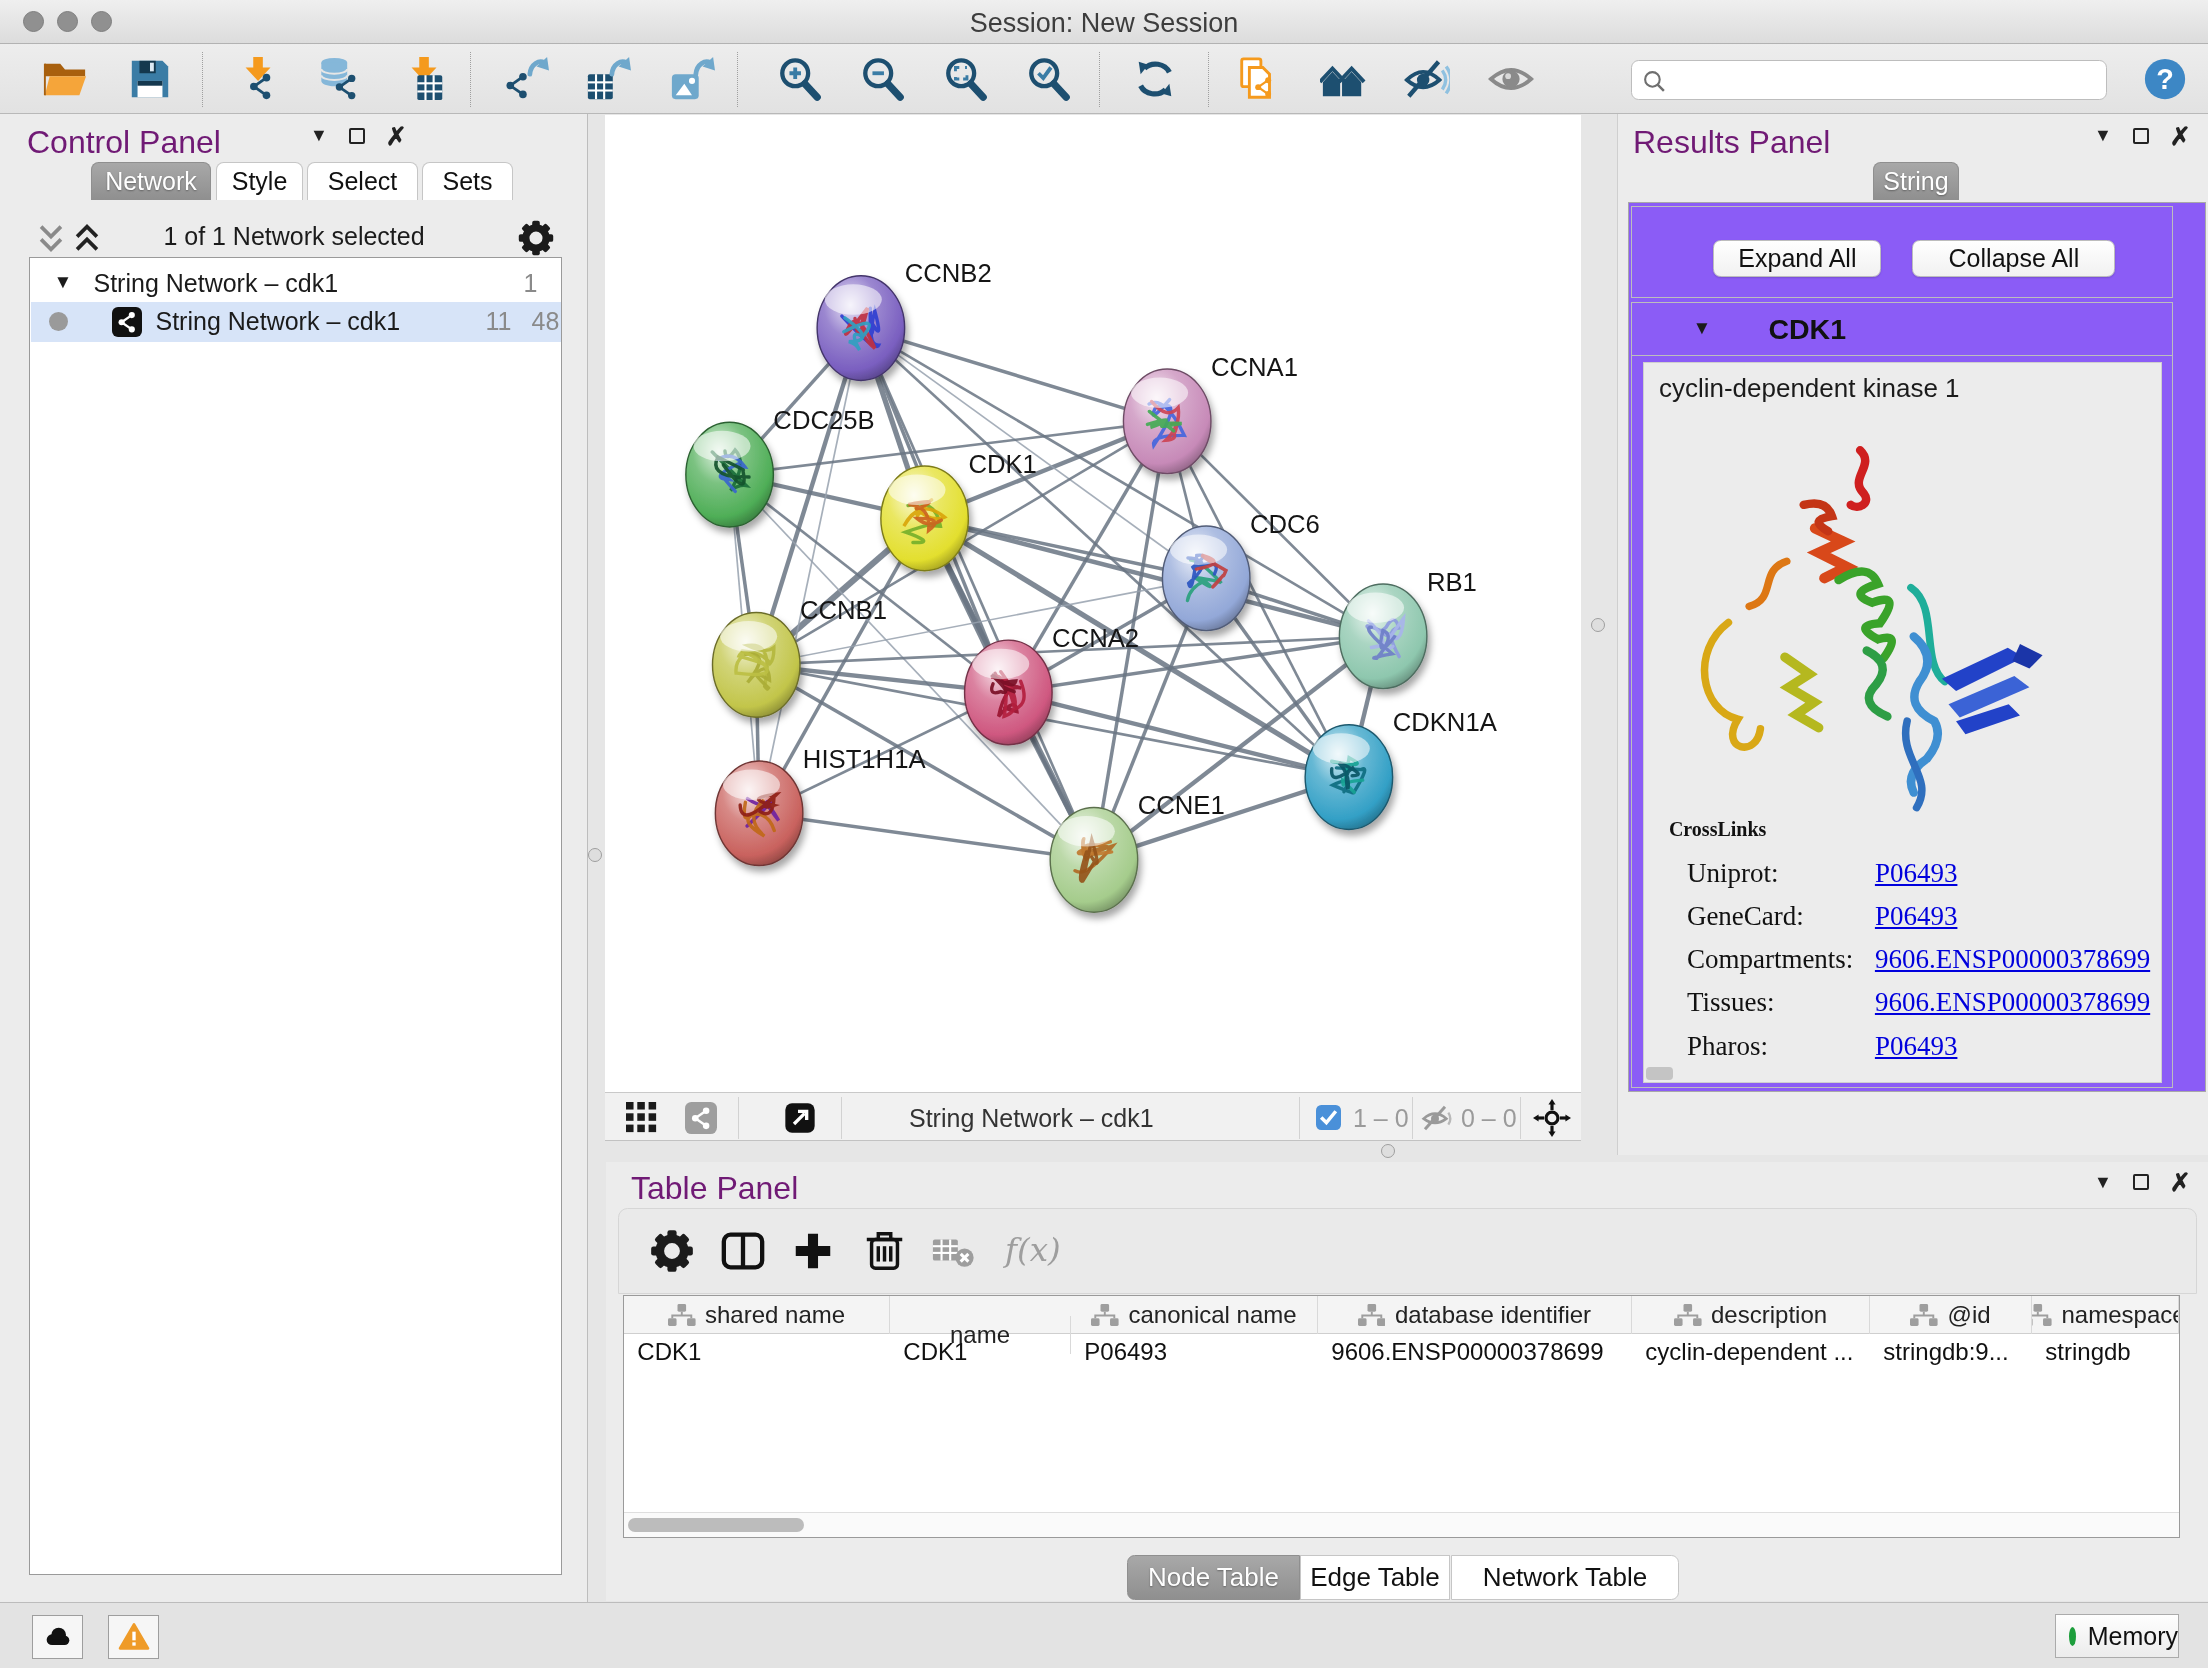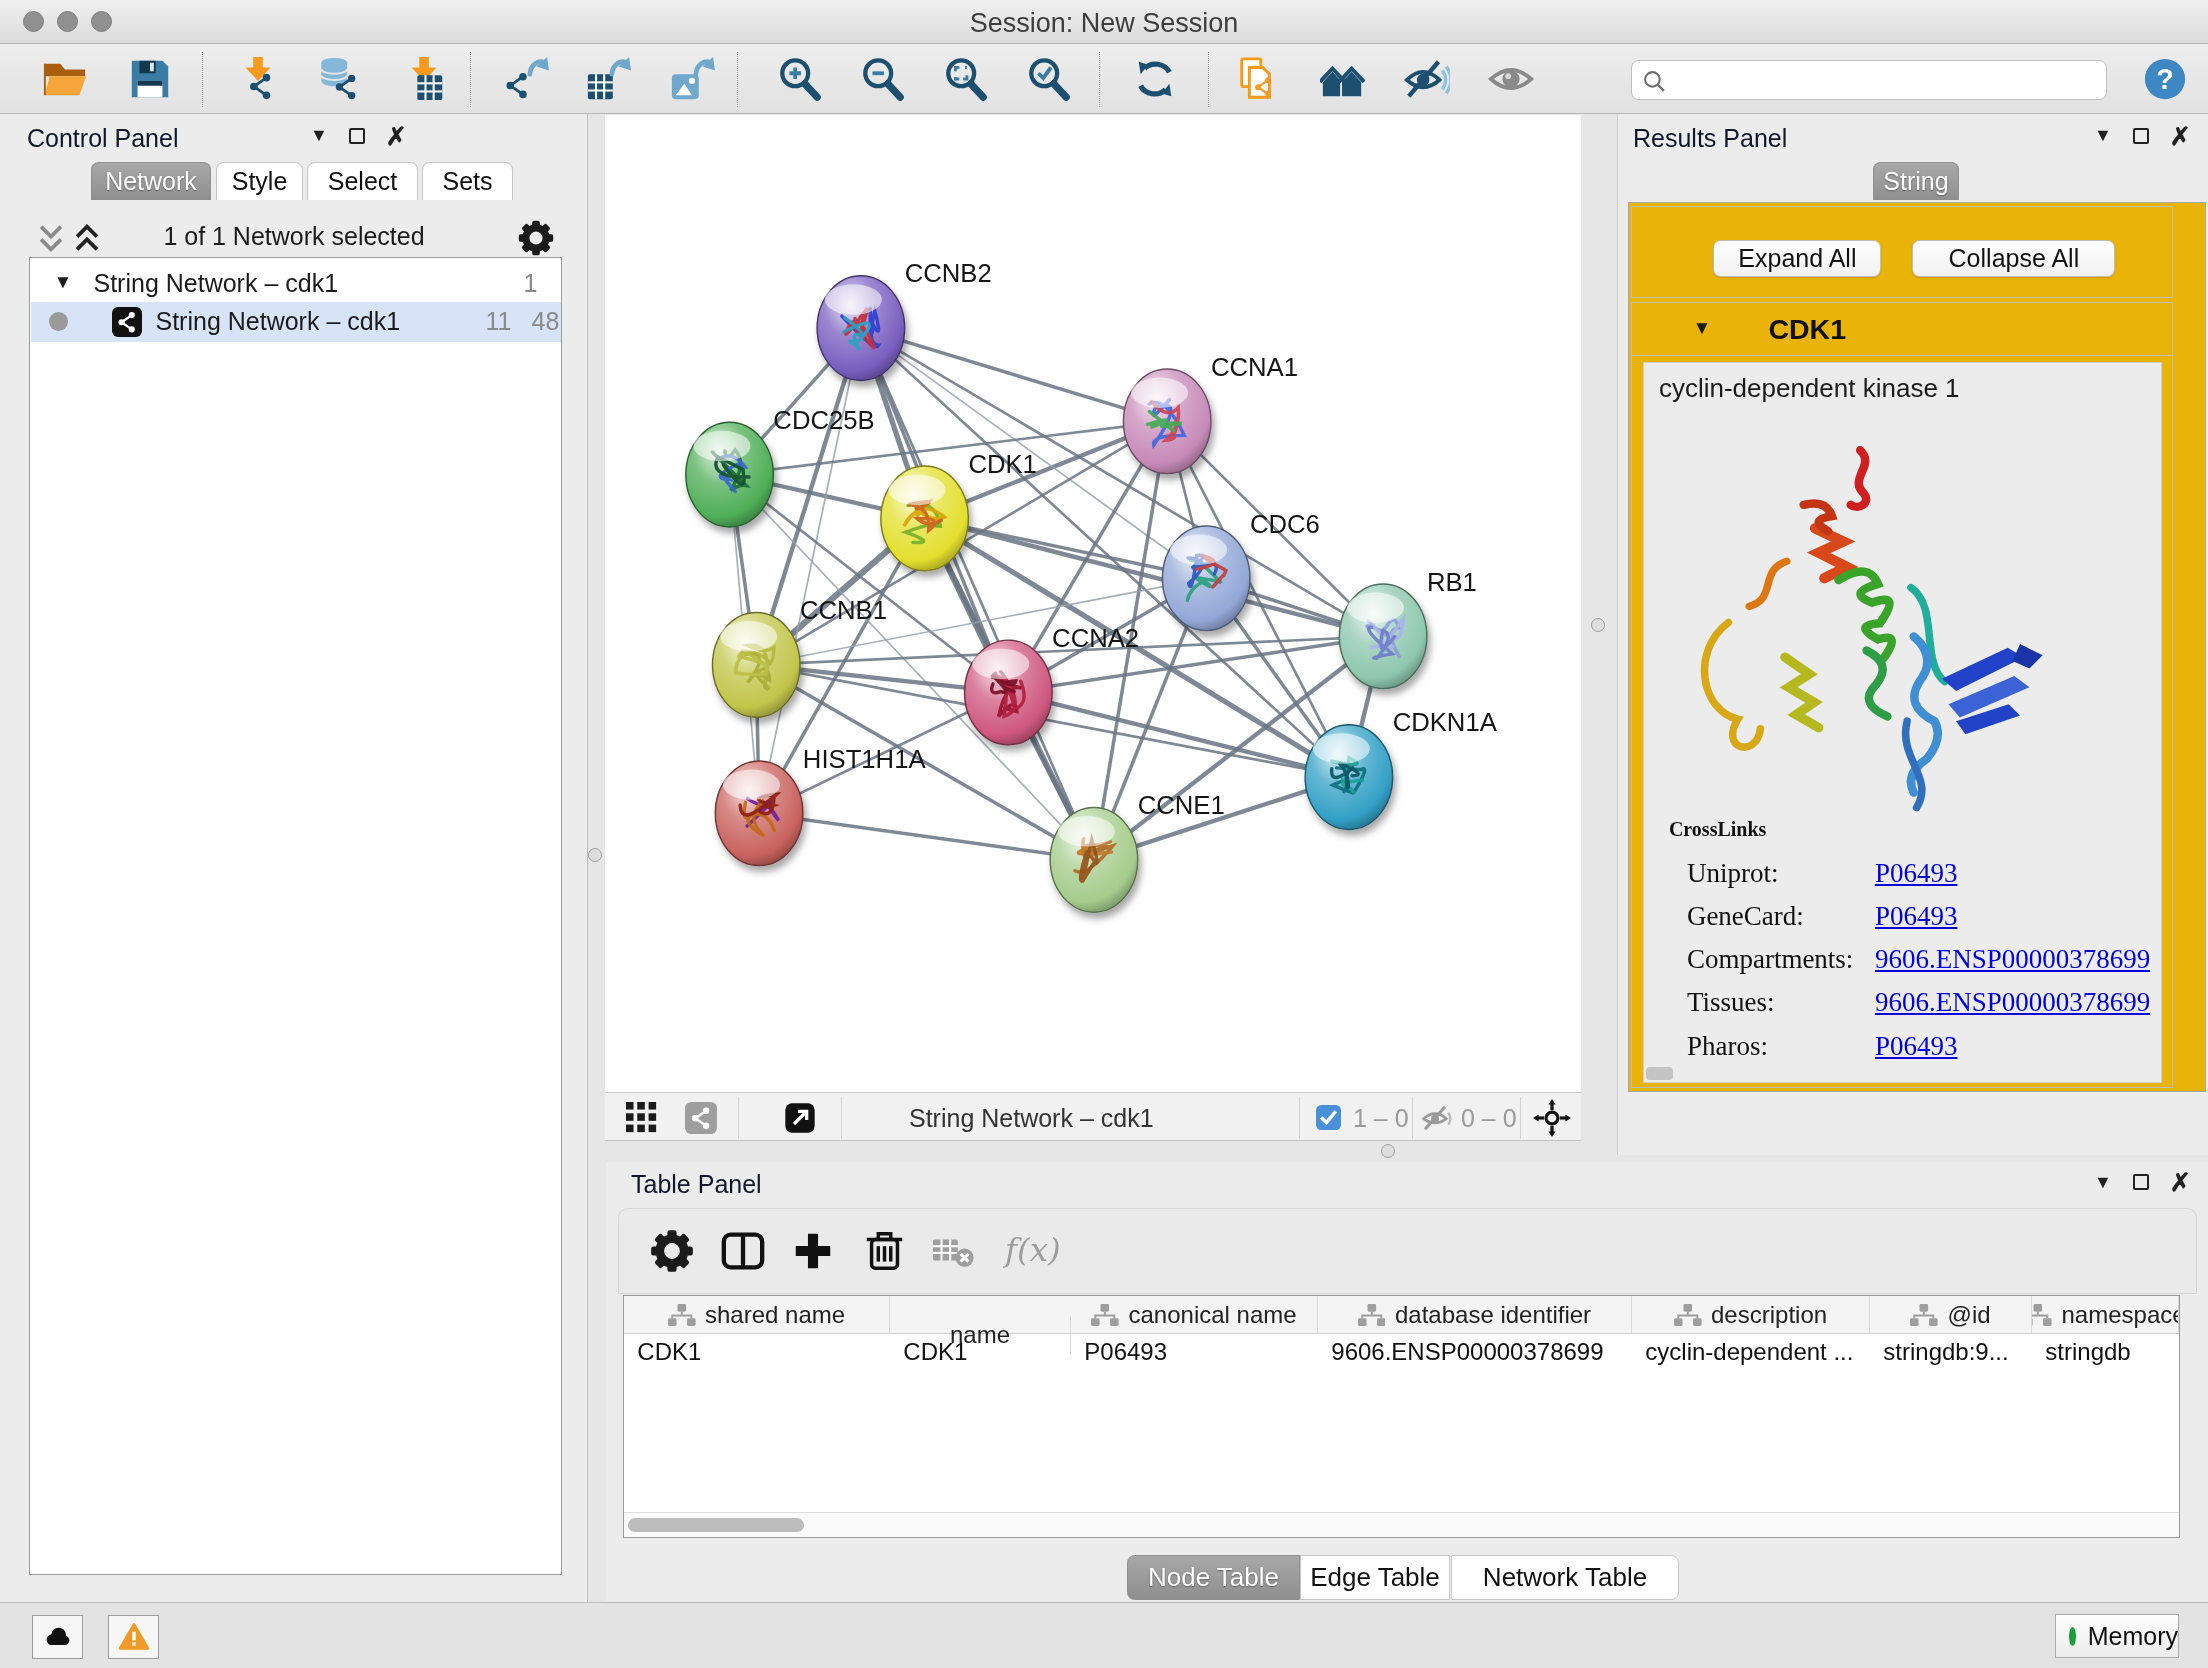--- a/index.html
+++ b/index.html
@@ -23,21 +23,21 @@
   .tb-sep { position:absolute; top:7.6px; height:55px; width:0;
     border-left:1.9px dotted #9f9f9f; }
   .searchbox { position:absolute; left:1631px; top:16px; width:476px; height:40px;
     background:#fff; border:1px solid #bdbdbd; border-radius:7.6px; }
   .searchbox svg { position:absolute; left:9.5px; top:7.6px; width:25px; height:25px; }
   .searchbox input { position:absolute; left:42px; top:2.9px; width:424px; height:32px;
     border:none; outline:none; font-size:24px; background:transparent; }
   .help-btn { position:absolute; left:2142px; top:12.4px; width:46px; height:46px; }
 
   
-  .panel-title { font-size:25px; color:#0f172a; }
+  .panel-title { font-size:32px; color:#701a75; }
   .win-ctl { position:absolute; display:flex; gap:21px; align-items:center; }
   .wc-caret { font-size:18px; color:#222; }
   .wc-box { width:16px; height:16px; border:2.4px solid #222; border-radius:1.9px; }
   .wc-x { font-size:25px; font-weight:bold; color:#222; line-height:16px; }
 
   .tab { position:absolute; top:48px; height:38px; border:1px solid #c6c6c6;
     border-bottom:none; border-radius:7.6px 7.6px 0 0; background:#fff; color:#111;
     font-size:25px; text-align:center; line-height:36px; cursor:pointer; }
   .tab.sel { background:linear-gradient(#a8a8a8,#8f8f8f); color:#fff; border-color:#8f8f8f;
     text-shadow:0 1px 1.9px rgba(0,0,0,.35); }
@@ -59,21 +59,21 @@
   .cap-sep { position:absolute; top:3.8px; height:42px; border-left:1px solid #d2d2d2; }
   .cap-icon { position:absolute; top:8.6px; width:32px; height:32px; }
   .cap-icon svg { width:100%; height:100%; }
   .cap-text { position:absolute; top:10.5px; font-size:25px; color:#333; }
   .cap-count { position:absolute; top:10.5px; font-size:25px; color:#9a9a9a; }
 
   
   #results-panel { position:absolute; left:1617px; top:114px; width:592px; height:1041px;
     background:#ececec; border-left:1px solid #cfcfcf; }
   #rp-outer { position:absolute; left:9.5px; top:88px; width:578px; height:890px;
-    background:#eab308; border:1px solid #a8a8a8; }
+    background:#8b5cf6; border:1px solid #a8a8a8; }
   #rp-btnbox { position:absolute; left:2.9px; top:2.9px; width:542px; height:92px;
     border:1px solid #bdbdbd; }
   .rp-btn { position:absolute; top:33px; height:37px; background:linear-gradient(#ffffff,#f1f1f1);
     border:1px solid #bdbdbd; border-radius:7.6px; font-size:25px; color:#111;
     text-align:center; box-shadow:0 1px 1.9px rgba(0,0,0,.15); cursor:pointer; }
   #rp-main { position:absolute; left:2.9px; top:99px; width:542px; height:786px;
     border:1px solid #bdbdbd; }
   #rp-cdk1row { position:absolute; left:0; top:0; width:540px; height:53px;
     border-bottom:1px solid #bdbdbd; }
   #rp-inner { position:absolute; left:10.5px; top:59px; width:519px; height:721px;

